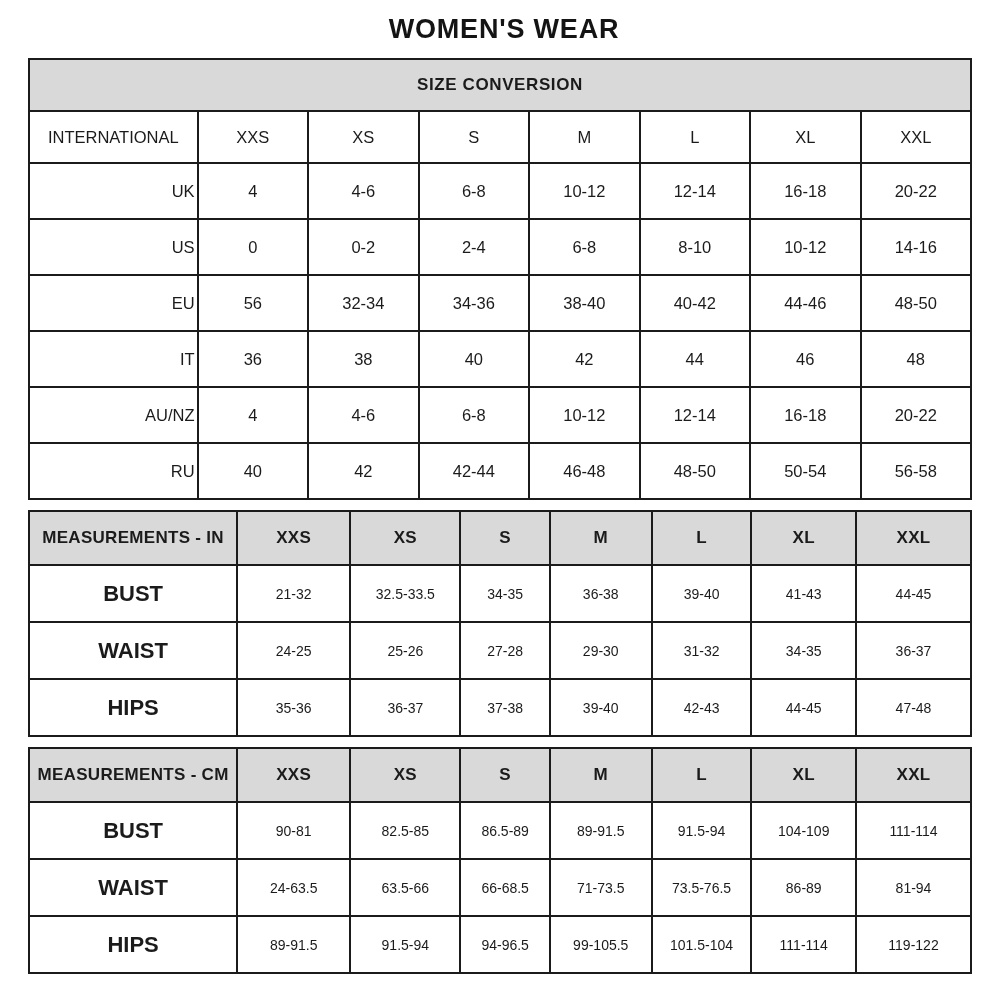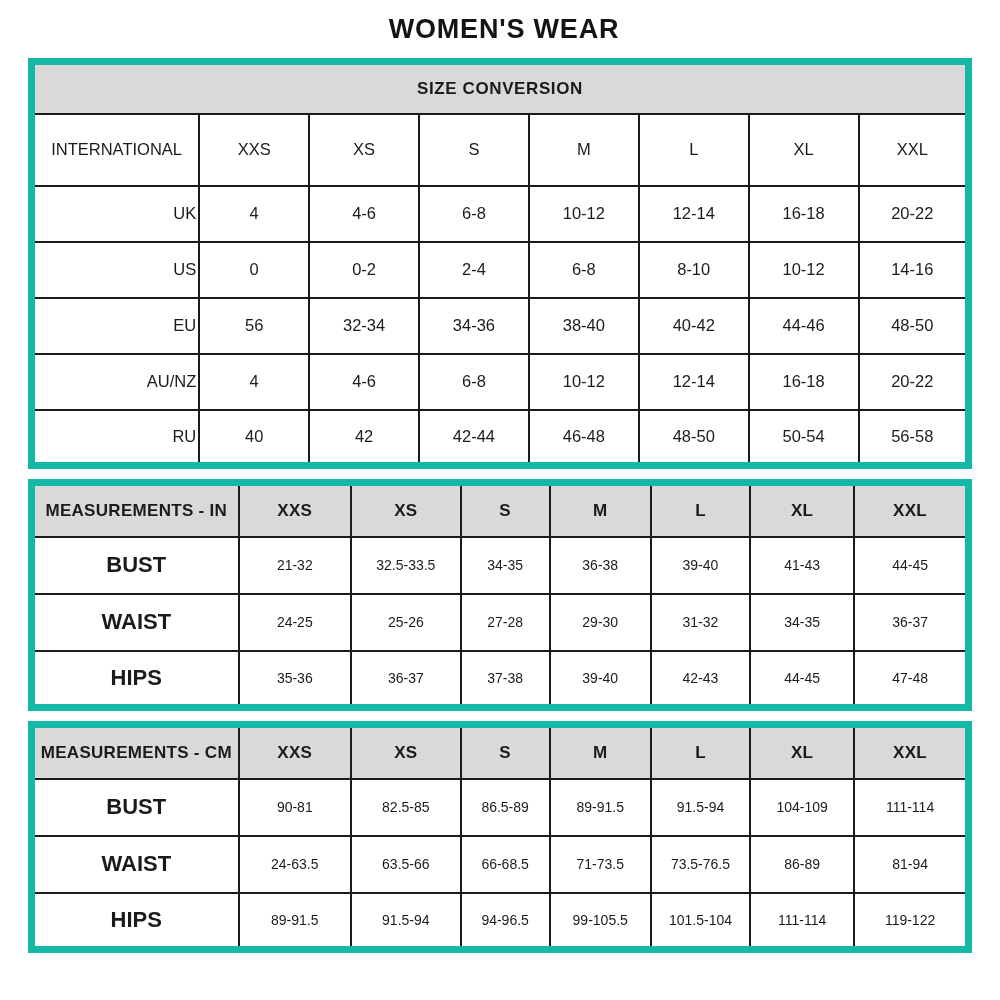--- a/index.html
+++ b/index.html
@@ -22,41 +22,41 @@
     font-weight: 700;
     letter-spacing: 0.8px;
     margin: 6px 0 13px 0;
     color: #141414;
   }
   table.chart {
     border-collapse: collapse;
     width: 944px;
     table-layout: fixed;
     margin: 0 0 10px 0;
-    border: 7px solid #14b8a6;
+    border: 1px solid #14b8a6;
   }
   .chart th, .chart td {
     border: 2px solid #1b1b1b;
     text-align: center;
     vertical-align: middle;
     padding: 0 2px;
     background: #ffffff;
   }
   
   .chart th.banner {
     background: #d9d9d9;
     height: 52px;
     font-size: 17px;
     font-weight: 700;
     letter-spacing: 0.6px;
   }
   
   .t-conv col:nth-child(1) { width: 17.9%; }
   .t-conv .header-row th {
-    height: 72px;
+    height: 52px;
     font-size: 16.5px;
     font-weight: 500;
     background: #ffffff;
   }
   .t-conv tbody th {
     height: 56px;
     font-size: 16.5px;
     font-weight: 500;
     text-align: right;
   }
@@ -149,20 +149,30 @@
           <th>EU</th>
           <td>56</td>
           <td>32-34</td>
           <td>34-36</td>
           <td>38-40</td>
           <td>40-42</td>
           <td>44-46</td>
           <td>48-50</td>
         </tr>
         <tr>
+          <th>IT</th>
+          <td>36</td>
+          <td>38</td>
+          <td>40</td>
+          <td>42</td>
+          <td>44</td>
+          <td>46</td>
+          <td>48</td>
+        </tr>
+        <tr>
           <th>AU/NZ</th>
           <td>4</td>
           <td>4-6</td>
           <td>6-8</td>
           <td>10-12</td>
           <td>12-14</td>
           <td>16-18</td>
           <td>20-22</td>
         </tr>
         <tr>

